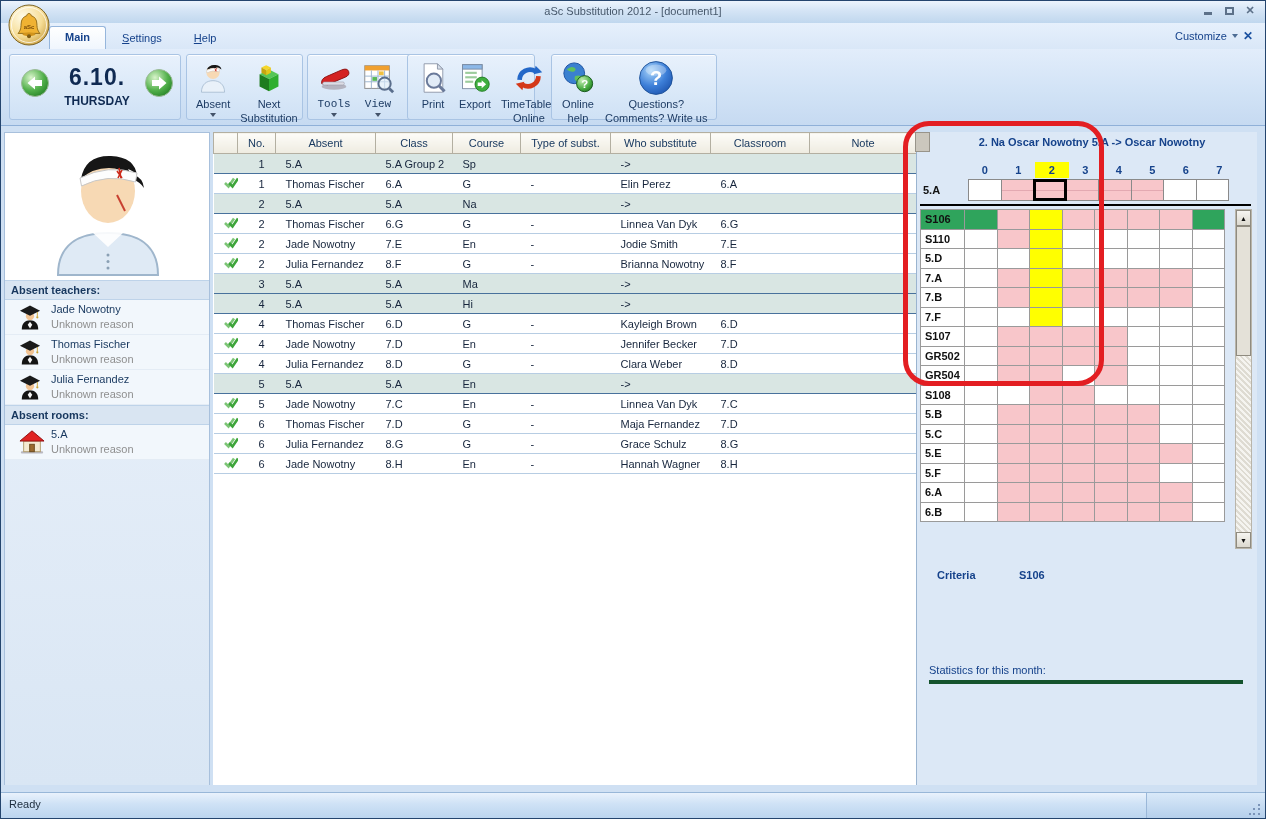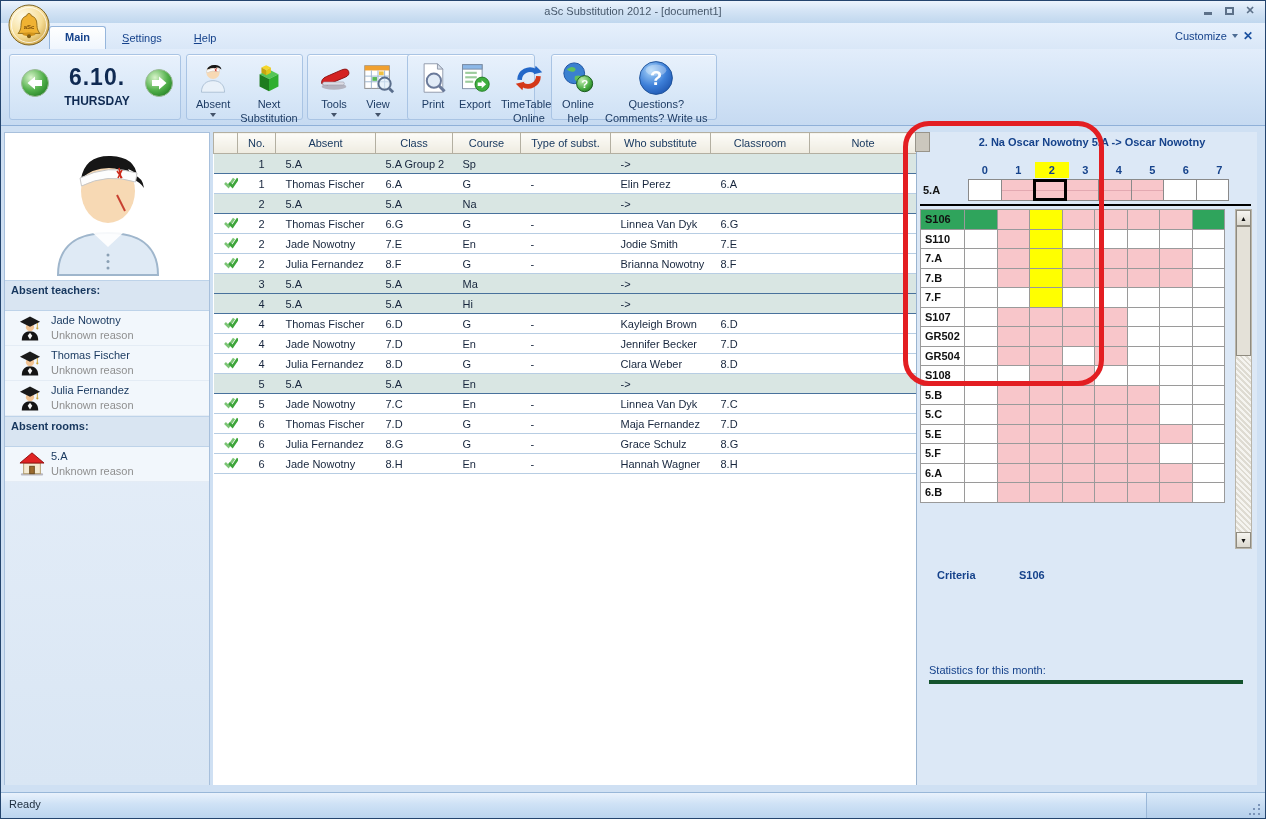--- a/index.html
+++ b/index.html
@@ -28,40 +28,40 @@
   
   .bell-logo{position:absolute;left:7px;top:3px;width:42px;height:42px;z-index:20;}
   
   .ribbon{position:absolute;left:0;top:48px;right:0;height:77px;
     background:linear-gradient(#e2edfb,#d2e3f6 55%,#c6daf1);border-bottom:1px solid #8fb0d8;}
   .group{position:absolute;top:5px;height:66px;border:1px solid #a9c4e4;border-radius:3px;
     background:linear-gradient(#e8f1fc,#d9e8f8 60%,#cfe1f5);box-shadow:inset 0 1px 0 rgba(255,255,255,.85);
     display:flex;align-items:flex-start;padding:3px 4px;}
   .g-date{left:8px;width:172px;}
   .g-absent{left:185px;width:117px;}
-  .g-tools{left:306px;width:111px;}
+  .g-tools{left:306px;width:111px;font-family:Liberation Mono, monospace;}
   .g-print{left:406px;width:128px;}
   .g-help{left:550px;width:166px;}
   .rbtn{display:flex;flex-direction:column;align-items:center;padding:2px 5px;color:#1e3c64;cursor:default;}
   .rbtn .ico{height:36px;display:flex;align-items:center;justify-content:center;}
   .rbtn .lbl{line-height:12px;text-align:center;margin-top:2px;white-space:nowrap;}
   .rbtn .caret{width:0;height:0;border-left:3px solid transparent;border-right:3px solid transparent;border-top:4px solid #44536a;margin-top:3px;}
   .dategrp{display:flex;align-items:flex-start;padding:6px 2px 0 6px;width:100%;}
   .datecol{display:flex;flex-direction:column;align-items:center;flex:1;color:#0f2a52;}
   .datecol .day{font-size:23px;font-weight:bold;letter-spacing:1px;}
   .datecol .wday{font-size:12px;font-weight:bold;margin-top:3px;}
   .navbtn{margin-top:4px;}
   
   .content{position:absolute;left:0;top:125px;right:0;height:666px;background:#cfe0f3;}
   
   .sidebar{position:absolute;left:3px;top:6px;width:206px;height:653px;
     background:linear-gradient(#edf3fb,#d9e6f4);border:1px solid #a8c0dc;border-bottom:none;}
   .sidebar-top{height:147px;background:#fff;position:relative;}
   .sidebar-top svg{position:absolute;left:28px;top:4px;}
-  .side-head{height:31px;background:#d9e5f2;border-top:1px solid #bed3e9;border-bottom:1px solid #bed3e9;
+  .side-head{height:20px;background:#d9e5f2;border-top:1px solid #bed3e9;border-bottom:1px solid #bed3e9;
     font-weight:bold;color:#17375e;padding:3px 0 0 6px;}
   .entry{position:relative;height:35px;border-bottom:1px solid #e4ecf5;background:#f2f7fc;}
   .entry .eico{position:absolute;left:14px;top:4px;}
   .entry .ename{position:absolute;left:46px;top:3px;color:#17375e;}
   .entry .ereason{position:absolute;left:46px;top:18px;color:#8f8f8f;}
   
   .tablepanel{position:absolute;left:212px;top:6px;width:703px;height:653px;background:#fff;}
   table.main{border-collapse:collapse;width:100%;table-layout:fixed;}
   table.main th{height:21px;background:linear-gradient(#fdfcf8,#eeebe0);border:1px solid #b3afa1;
     color:#1a3a60;font-weight:normal;font-size:11px;padding:0;}
@@ -699,20 +699,31 @@
             <div class="gcell" style="background: rgb(255, 255, 255);"></div>
             <div class="gcell" style="background: rgb(248, 198, 202);"></div>
             <div class="gcell" style="background: rgb(255, 255, 0);"></div>
             <div class="gcell" style="background: rgb(255, 255, 255);"></div>
             <div class="gcell" style="background: rgb(255, 255, 255);"></div>
             <div class="gcell" style="background: rgb(255, 255, 255);"></div>
             <div class="gcell" style="background: rgb(255, 255, 255);"></div>
             <div class="gcell" style="background: rgb(255, 255, 255);"></div>
           </div>
           <div class="grow">
+            <div class="glabel">5.D</div>
+            <div class="gcell" style="background: rgb(255, 255, 255);"></div>
+            <div class="gcell" style="background: rgb(255, 255, 255);"></div>
+            <div class="gcell" style="background: rgb(255, 255, 0);"></div>
+            <div class="gcell" style="background: rgb(255, 255, 255);"></div>
+            <div class="gcell" style="background: rgb(255, 255, 255);"></div>
+            <div class="gcell" style="background: rgb(255, 255, 255);"></div>
+            <div class="gcell" style="background: rgb(255, 255, 255);"></div>
+            <div class="gcell" style="background: rgb(255, 255, 255);"></div>
+          </div>
+          <div class="grow">
             <div class="glabel">7.A</div>
             <div class="gcell" style="background: rgb(255, 255, 255);"></div>
             <div class="gcell" style="background: rgb(248, 198, 202);"></div>
             <div class="gcell" style="background: rgb(255, 255, 0);"></div>
             <div class="gcell" style="background: rgb(248, 198, 202);"></div>
             <div class="gcell" style="background: rgb(248, 198, 202);"></div>
             <div class="gcell" style="background: rgb(248, 198, 202);"></div>
             <div class="gcell" style="background: rgb(248, 198, 202);"></div>
             <div class="gcell" style="background: rgb(255, 255, 255);"></div>
           </div>

